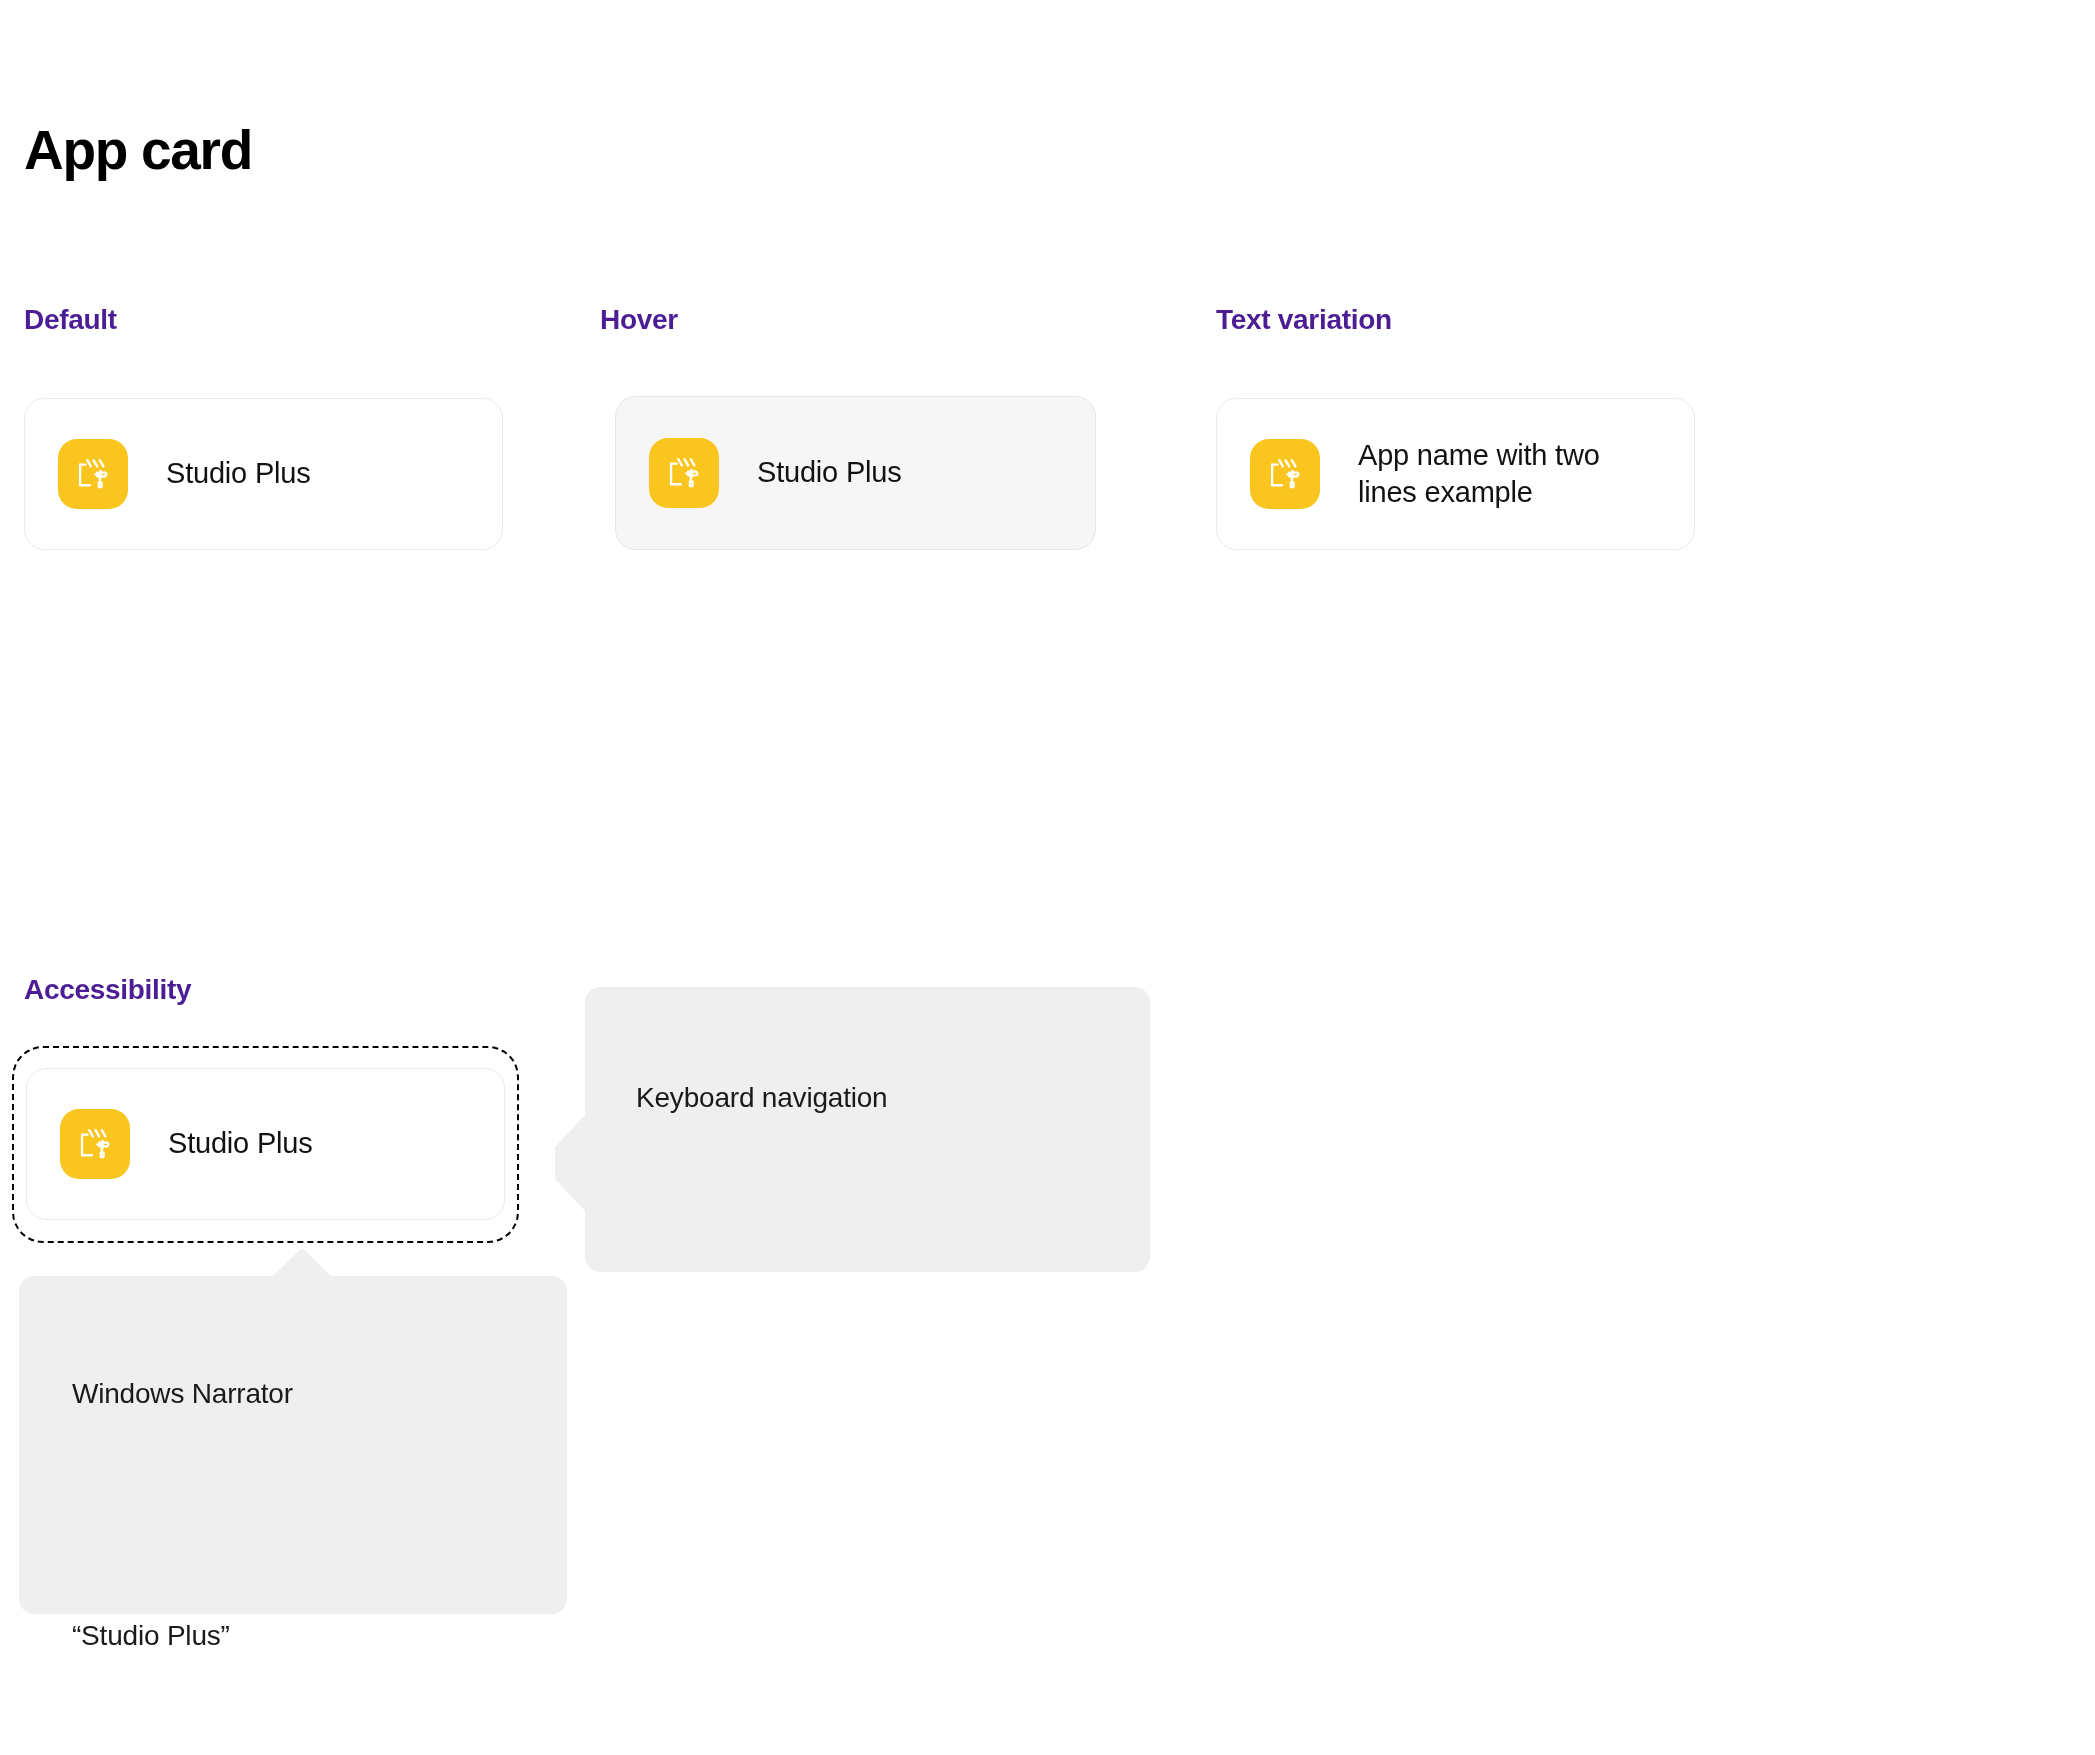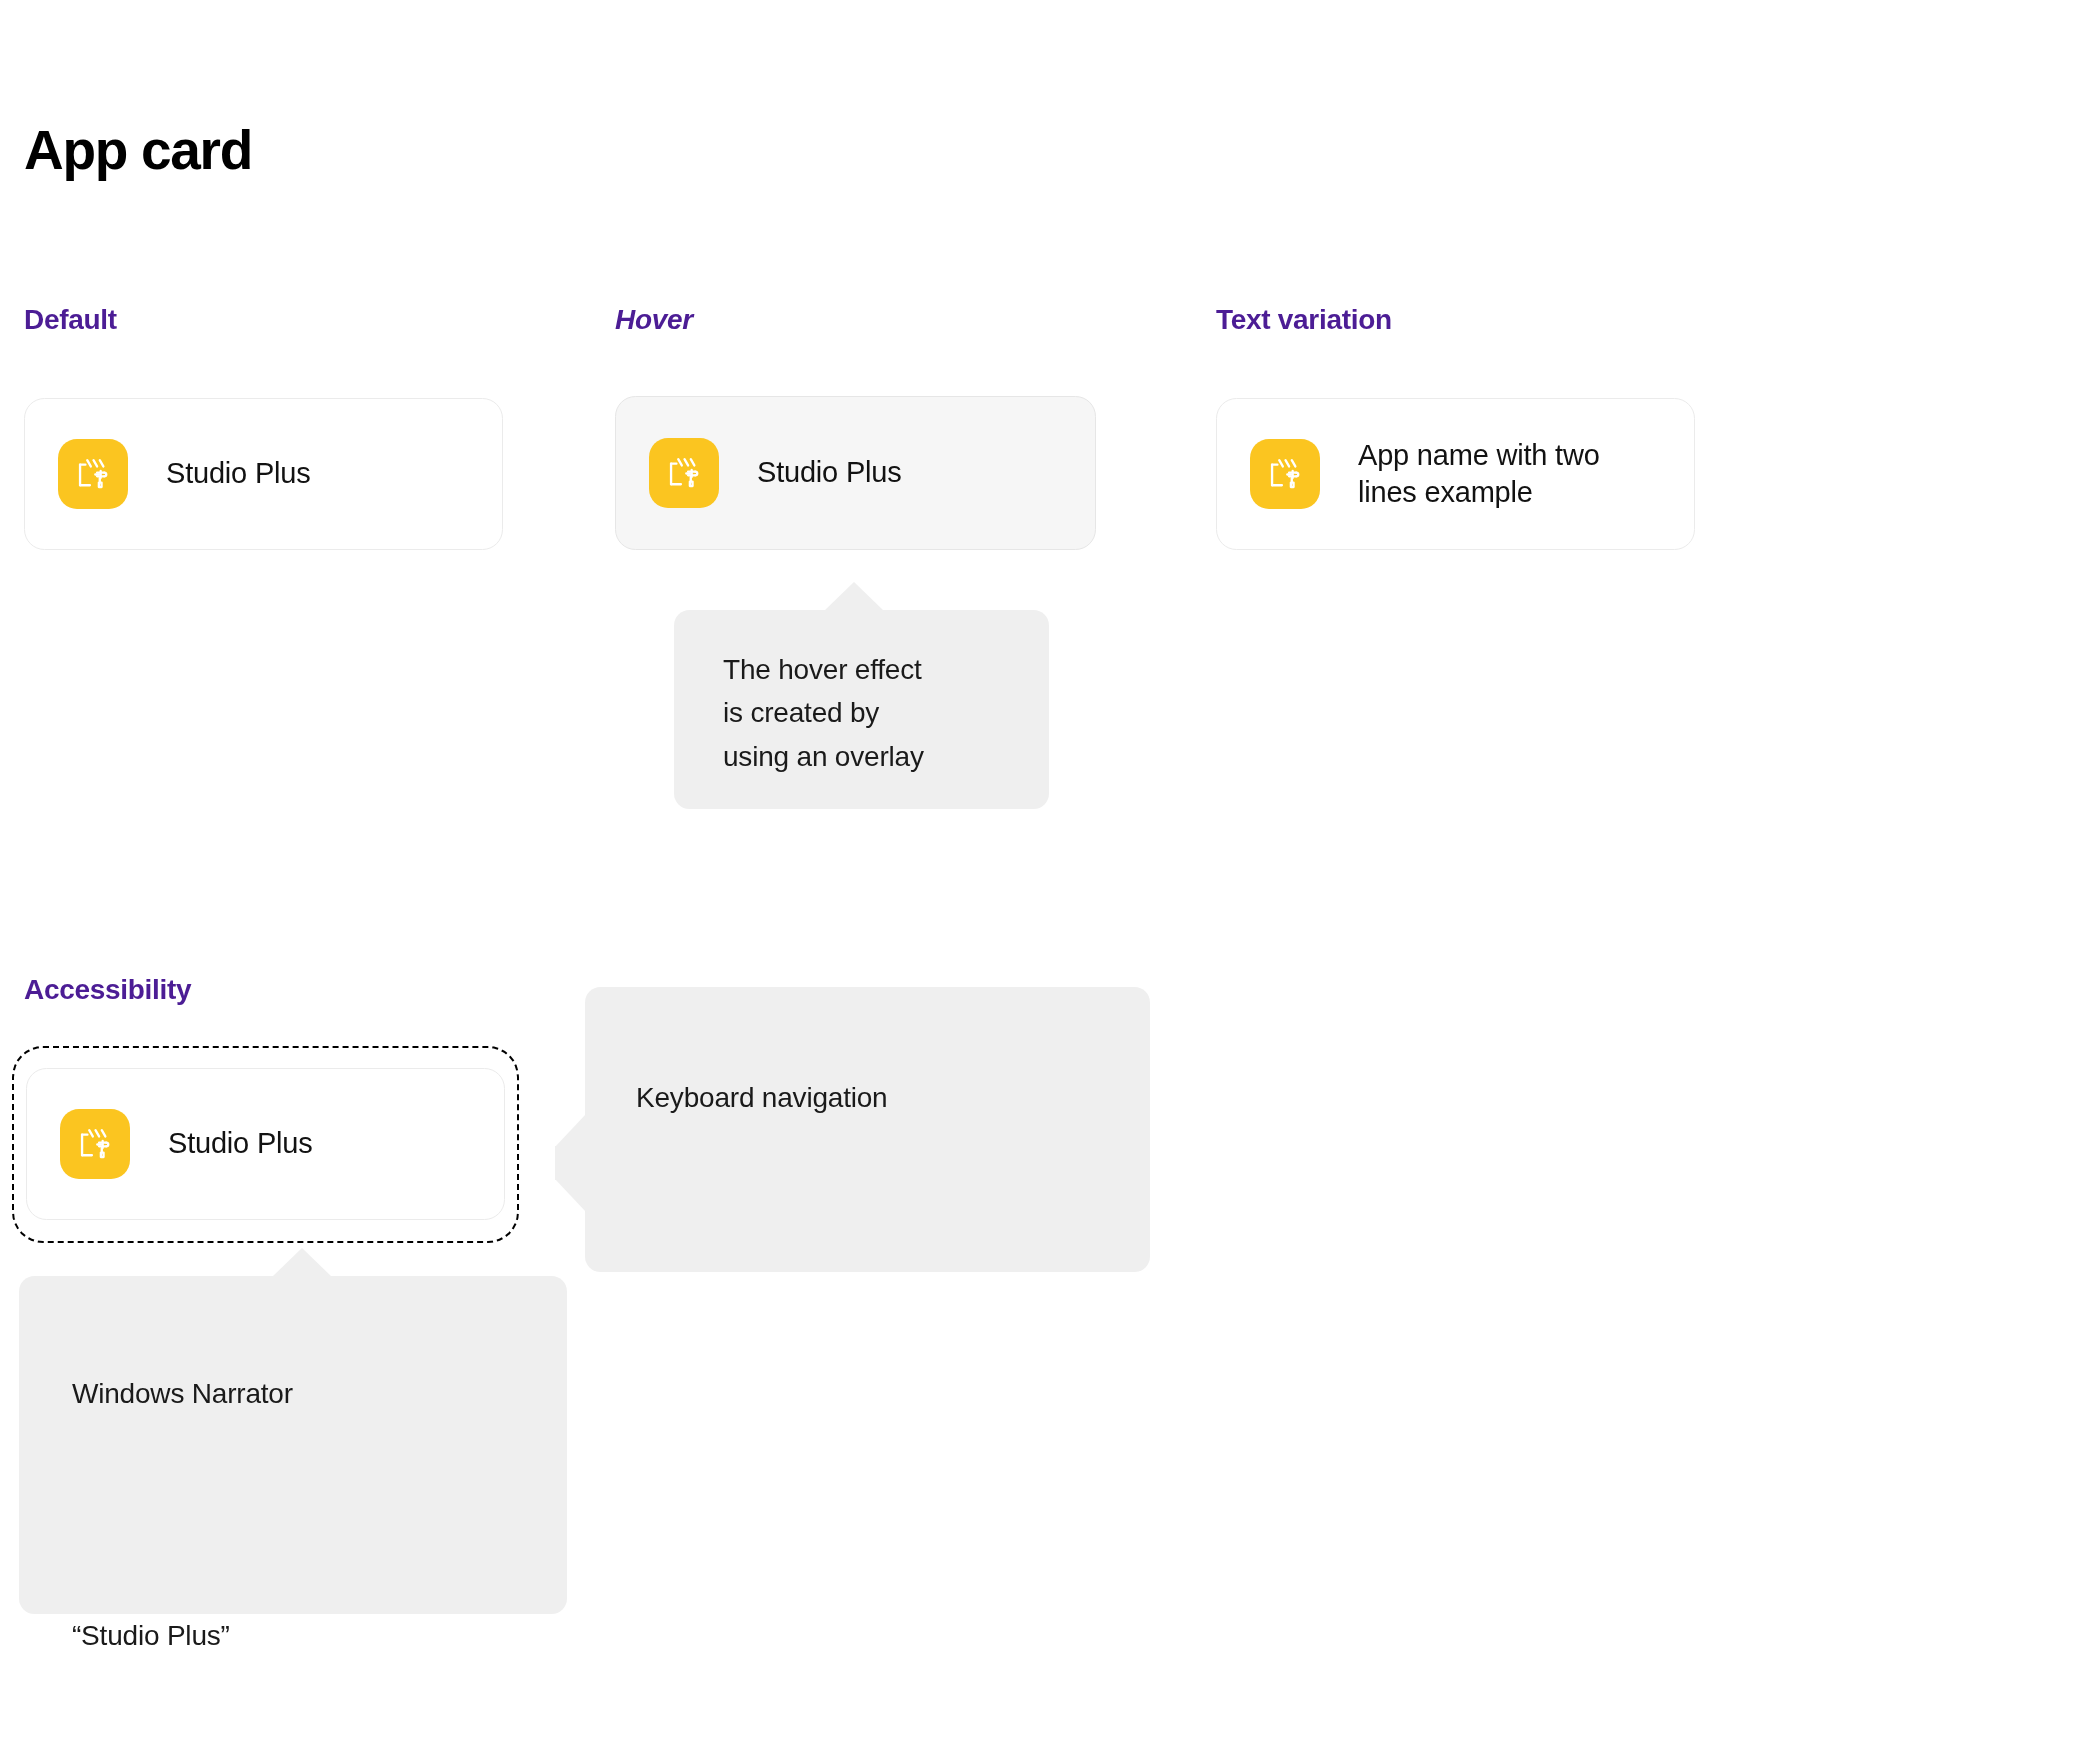--- a/index.html
+++ b/index.html
@@ -35,21 +35,21 @@
 
   .section-label {
     position: absolute;
     font-size: 28px;
     font-weight: 700;
     letter-spacing: -0.3px;
     color: #4c1d95;
     white-space: nowrap;
   }
   .sl-default  { left: 24px;   top: 304px; }
-  .sl-hover    { left: 615px;  top: 304px; font-style: italic; }
+  .sl-hover    { left: 600px;  top: 304px; }
   .sl-textvar  { left: 1216px; top: 304px; }
   .sl-access   { left: 24px;   top: 974px; }
 
   
   .app-card {
     position: absolute;
     display: flex;
     align-items: center;
     border-radius: 20.5px;
     padding: 0 0 0 33px;
@@ -241,23 +241,20 @@
         <path d="M31 8 L35 15"></path>
         <path d="M32 20 L32 28 M28 22 L36 22 M28 26 L36 26"></path>
         <path d="M26 24 L30 24"></path>
         <path d="M36 22 C39 22 39 26 36 26"></path>
         <path d="M31 28 L31 33 L33 33 L33 38 L30 38 L30 33"></path>
       </svg>
     </div>
     <div class="app-name">Studio Plus</div>
   </div>
 
-  <div class="callout callout-hover">The hover effect
-is created by
-using an overlay</div>
 
   <div class="section-label sl-textvar">Text variation</div>
 
   <div class="app-card card-textvar">
     <div class="app-icon">
       <svg width="43" height="43" viewBox="0 0 48 48" fill="none" stroke="#ffffff" stroke-width="2.6" stroke-linecap="round" stroke-linejoin="round">
         <path d="M9 13 L9 36"></path>
         <path d="M9 13 L15 13"></path>
         <path d="M9 36 L20 36"></path>
         <path d="M17 8 L21 15"></path>

